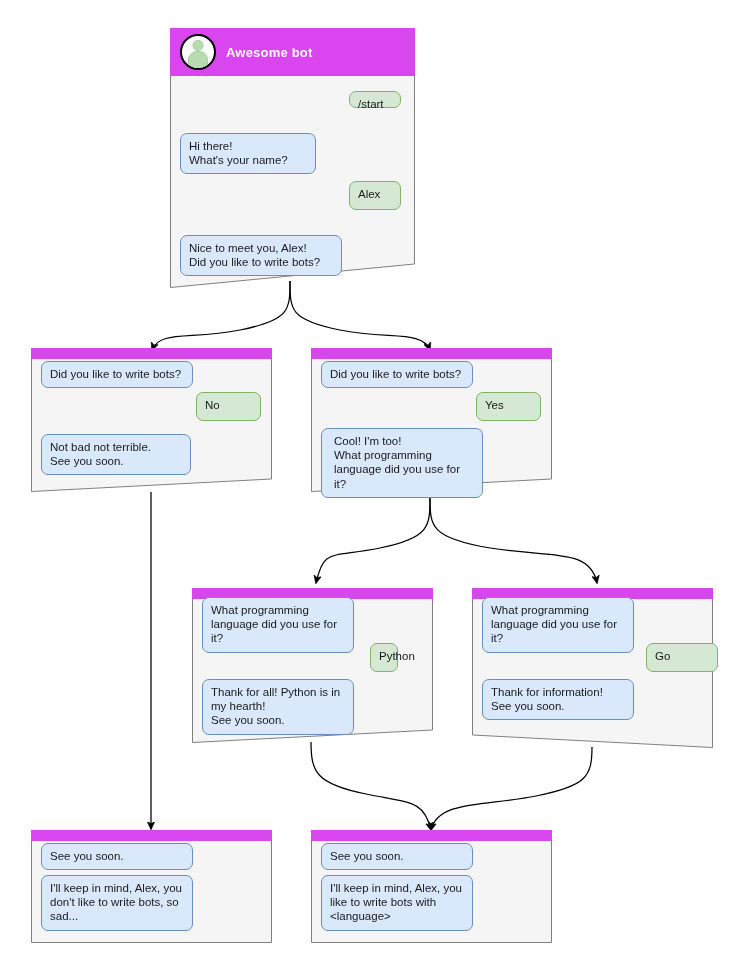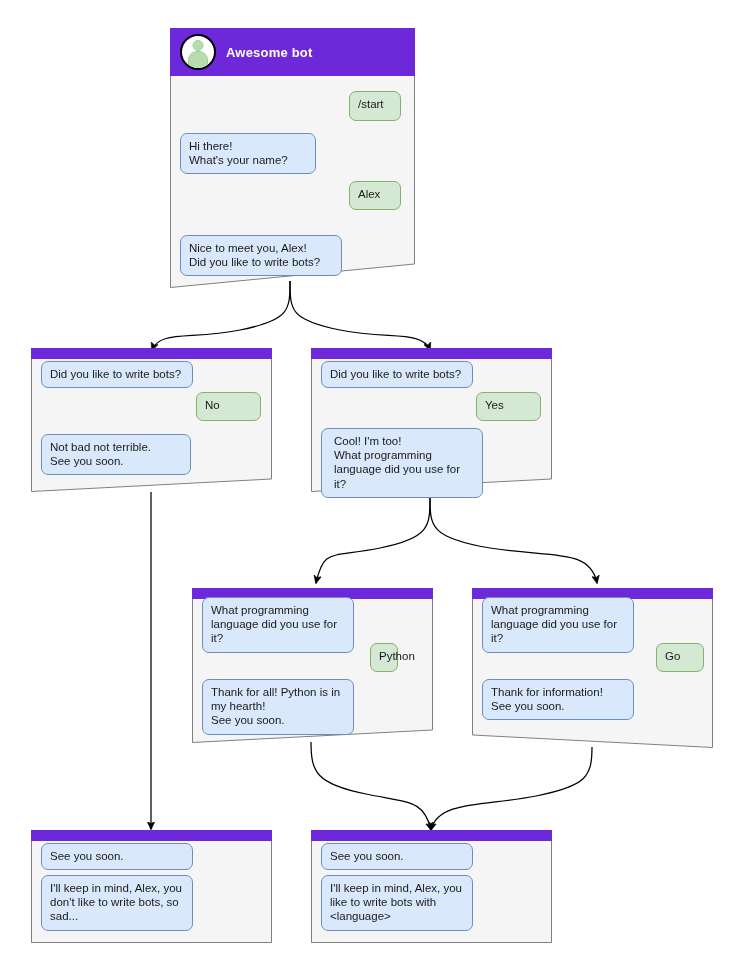--- a/index.html
+++ b/index.html
@@ -11,21 +11,21 @@
     overflow:hidden;
   }
   #edges{position:absolute;left:0;top:0;width:743px;height:971px;pointer-events:none;}
 
   .node{position:absolute;}
   .node .skin{position:absolute;left:0;top:0;width:100%;height:100%;}
   .node .content{position:absolute;left:0;top:0;width:100%;height:100%;}
 
   .hdr{
     position:absolute;left:0;right:0;top:0;
-    background:#6d28d9;
+    background:#d946ef;
   }
   .hdr.tall{display:flex;align-items:center;}
   .hdr-title{
     color:#ffffff;font-weight:bold;font-size:13px;
     margin-left:10px;letter-spacing:.2px;
   }
   .avatar{
     width:36px;height:36px;border-radius:50%;
     background:#ffffff;border:2px solid #000000;
     margin-left:10px;flex:none;
@@ -95,21 +95,21 @@
     <path d="M 0.5,0.5 L 244.5,0.5 L 244.5,236 L 0.5,259.5 Z" fill="#f5f5f5" stroke="#808080" stroke-width="1"></path>
   </svg>
   <div class="content">
     <div class="hdr tall" style="height:48px;">
       <div class="avatar">
         <span class="head"></span>
         <span class="body"></span>
       </div>
       <span class="hdr-title">Awesome bot</span>
     </div>
-    <div class="bubble user" style="left:349px;top:91px;width:52px;height:30px;left:179px;top:63px;">/start</div>
+    <div class="bubble user" style="left:349px;top:91px;width:52px;height:17px;left:179px;top:63px;">/start</div>
     <div class="bubble bot" style="top:105px;width:136px;">Hi there!
 What's your name?</div>
     <div class="bubble user" style="left:179px;top:153px;width:52px;height:29px;">Alex</div>
     <div class="bubble bot" style="top:190px;width:162px;margin-top:17px;">Nice to meet you, Alex!
 Did you like to write bots?</div>
   </div>
 </div>
 
 <div class="node" style="left:31px;top:348px;width:241px;height:144px;">
   <svg class="skin" viewBox="0 0 241 144" preserveAspectRatio="none" xmlns="http://www.w3.org/2000/svg">
@@ -154,21 +154,21 @@
 </div>
 
 <div class="node" style="left:472px;top:588px;width:241px;height:160px;">
   <svg class="skin" viewBox="0 0 241 160" preserveAspectRatio="none" xmlns="http://www.w3.org/2000/svg">
     <path d="M 0.5,0.5 L 240.5,0.5 L 240.5,159.5 L 0.5,147 Z" fill="#f5f5f5" stroke="#808080" stroke-width="1"></path>
   </svg>
   <div class="content">
     <div class="hdr" style="height:11px;"></div>
     <div class="bubble bot" style="top:9px;width:152px;">What programming
 language did you use for it?</div>
-    <div class="bubble user" style="left:184px;top:55px;width:48px;height:29px;">Go</div>
+    <div class="bubble user" style="left:174px;top:55px;width:72px;height:29px;">Go</div>
     <div class="bubble bot" style="top:91px;width:152px;">Thank for information!
 See you soon.</div>
   </div>
 </div>
 
 <div class="node" style="left:31px;top:830px;width:241px;height:113px;">
   <svg class="skin" viewBox="0 0 241 113" preserveAspectRatio="none" xmlns="http://www.w3.org/2000/svg">
     <path d="M 0.5,0.5 L 240.5,0.5 L 240.5,112.5 L 0.5,112.5 Z" fill="#f5f5f5" stroke="#808080" stroke-width="1"></path>
   </svg>
   <div class="content">

